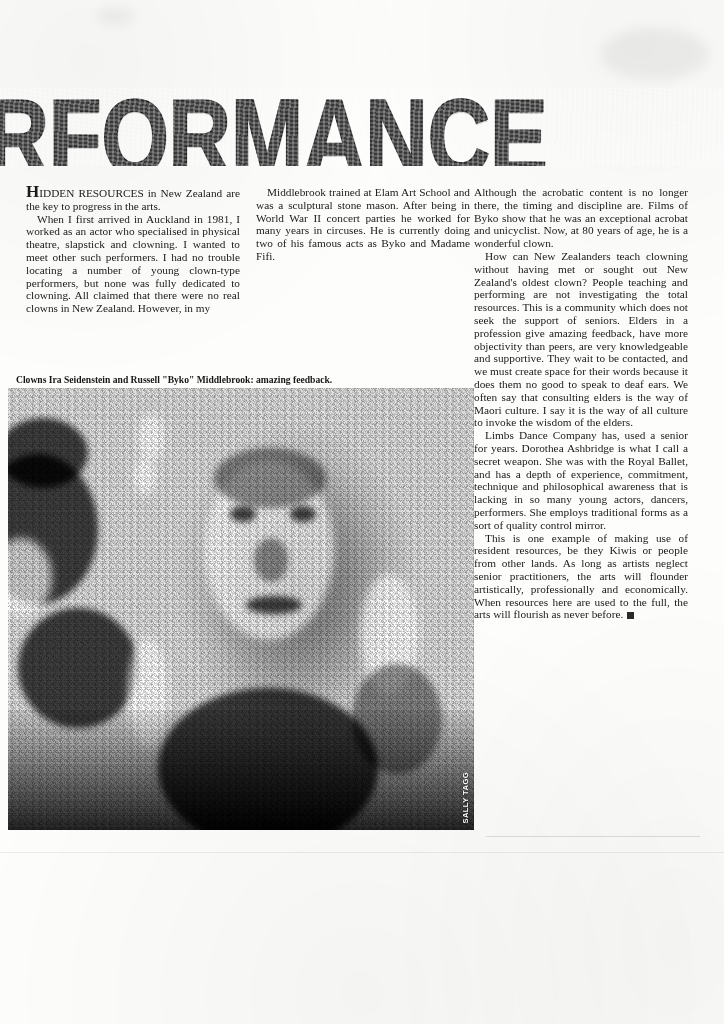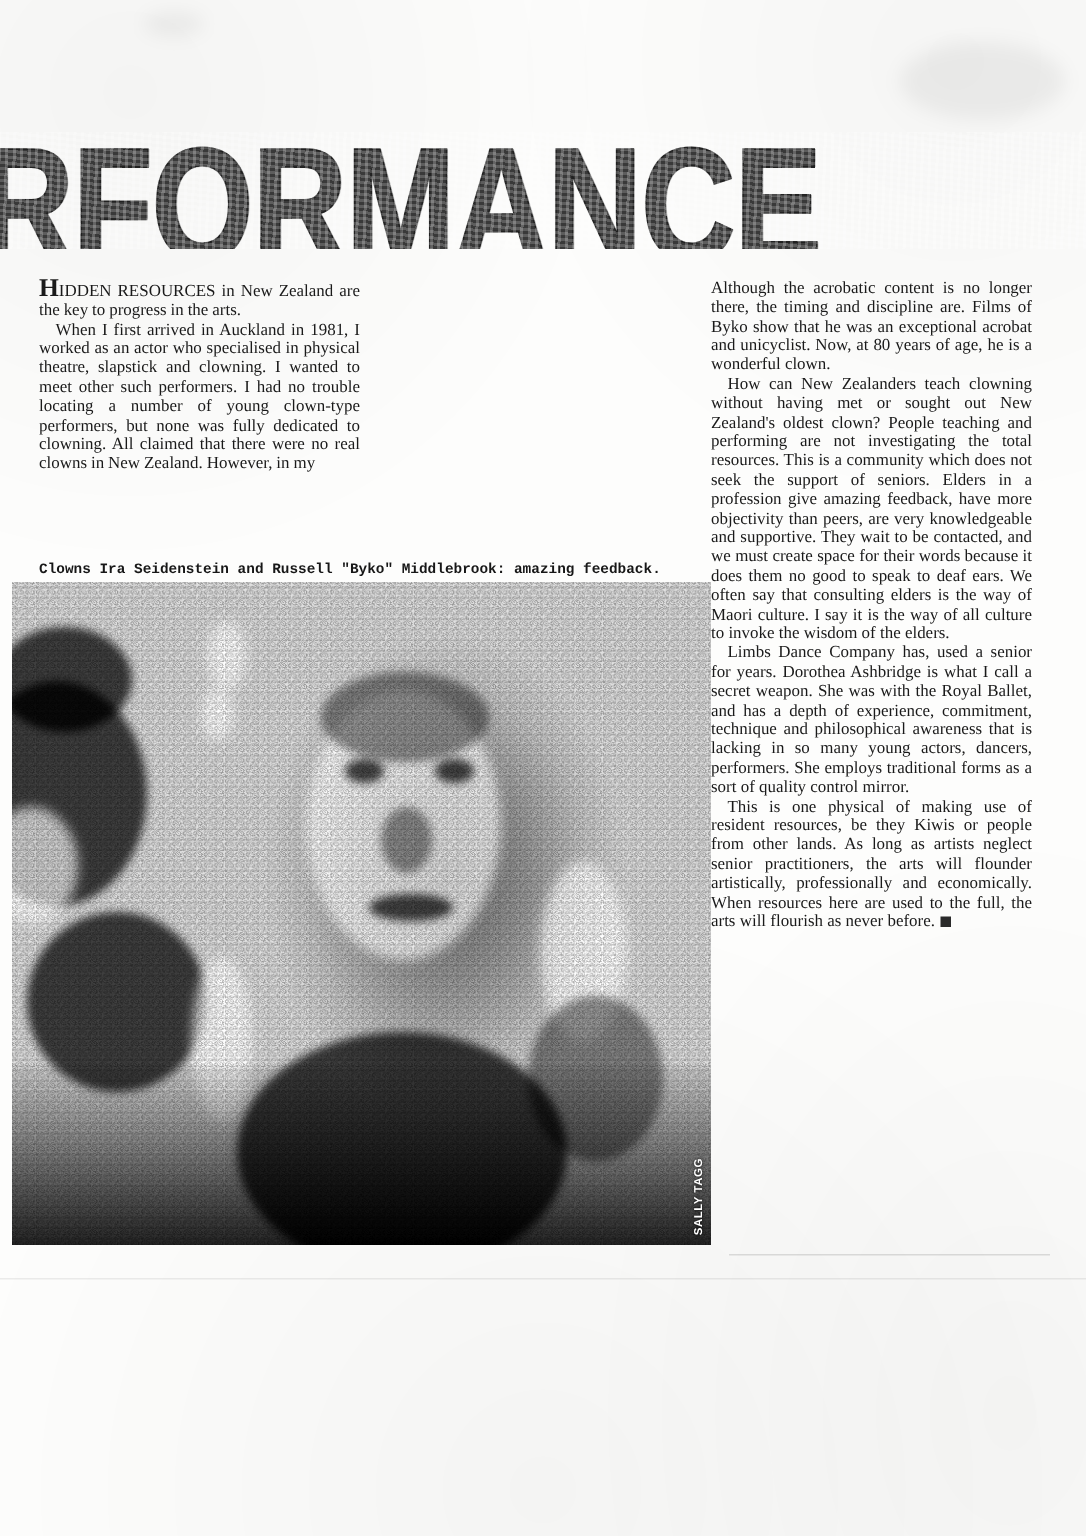--- a/index.html
+++ b/index.html
@@ -114,24 +114,24 @@
     font-size: 11.3px;
     line-height: 12.8px;
     text-align: justify;
   }
   .col3 p { margin: 0; text-indent: 11px; }
   .col3 p.first { text-indent: 0; }
 
   
   .caption {
     position: absolute;
-    left: 26px;
+    left: 16px;
     top: 374px;
     width: 444px;
-    font-family: Liberation Mono, monospace;
+    font-family: Liberation Serif, serif;
     font-weight: 700;
     font-size: 9.6px;
     line-height: 11px;
     color: #171717;
   }
 
   
   .photo {
     position: absolute;
     left: 8px;
@@ -217,30 +217,31 @@
   </div>
 
   <div class="cols">
 
     <div class="col">
       <p class="first dropcap-wrap"><span class="dropcap">H</span><span class="smallcaps">IDDEN RESOURCES</span><span> in New Zealand are the key to progress in the arts.</span></p>
       <p>When I first arrived in Auckland in 1981, I worked as an actor who specialised in physical theatre, slapstick and clowning. I wanted to meet other such performers. I had no trouble locating a number of young clown-type performers, but none was fully dedicated to clowning. All claimed that there were no real clowns in New Zealand. However, in my</p>
     </div>
 
     <div class="col">
+      <p>Middlebrook trained at Elam Art School and was a sculptural stone mason. After being in World War II concert parties he worked for many years in circuses. He is currently doing two of his famous acts as Byko and Madame Fifi.</p>
     </div>
 
     <div class="col"></div>
   </div>
 
   <div class="col3">
     <p class="first">Although the acrobatic content is no longer there, the timing and discipline are. Films of Byko show that he was an exceptional acrobat and unicyclist. Now, at 80 years of age, he is a wonderful clown.</p>
     <p>How can New Zealanders teach clowning without having met or sought out New Zealand's oldest clown? People teaching and performing are not investigating the total resources. This is a community which does not seek the support of seniors. Elders in a profession give amazing feedback, have more objectivity than peers, are very knowledgeable and supportive. They wait to be contacted, and we must create space for their words because it does them no good to speak to deaf ears. We often say that consulting elders is the way of Maori culture. I say it is the way of all culture to invoke the wisdom of the elders.</p>
     <p>Limbs Dance Company has, used a senior for years. Dorothea Ashbridge is what I call a secret weapon. She was with the Royal Ballet, and has a depth of experience, commitment, technique and philosophical awareness that is lacking in so many young actors, dancers, performers. She employs traditional forms as a sort of quality control mirror.</p>
-    <p><span>This is one physical of making use of resident resources, be they Kiwis or people from other lands. As long as artists neglect senior practitioners, the arts will flounder artistically, professionally and economically. When resources here are used to the full, the arts will flourish as never before.</span><span class="endmark"></span></p>
+    <p><span>This is one example of making use of resident resources, be they Kiwis or people from other lands. As long as artists neglect senior practitioners, the arts will flounder artistically, professionally and economically. When resources here are used to the full, the arts will flourish as never before.</span><span class="endmark"></span></p>
   </div>
 
   <div class="caption">Clowns Ira Seidenstein and Russell "Byko" Middlebrook: amazing feedback.</div>
 
   <div class="photo">
     <div class="photo-base"></div>
 
     <div class="ph ph-dark" style="left:-30px; top:66px; width:120px; height:150px;"></div>
     <div class="ph ph-dark" style="left:-10px; top:30px; width:90px; height:70px;"></div>
     <div class="ph ph-light" style="left:-18px; top:150px; width:62px; height:78px;"></div>

